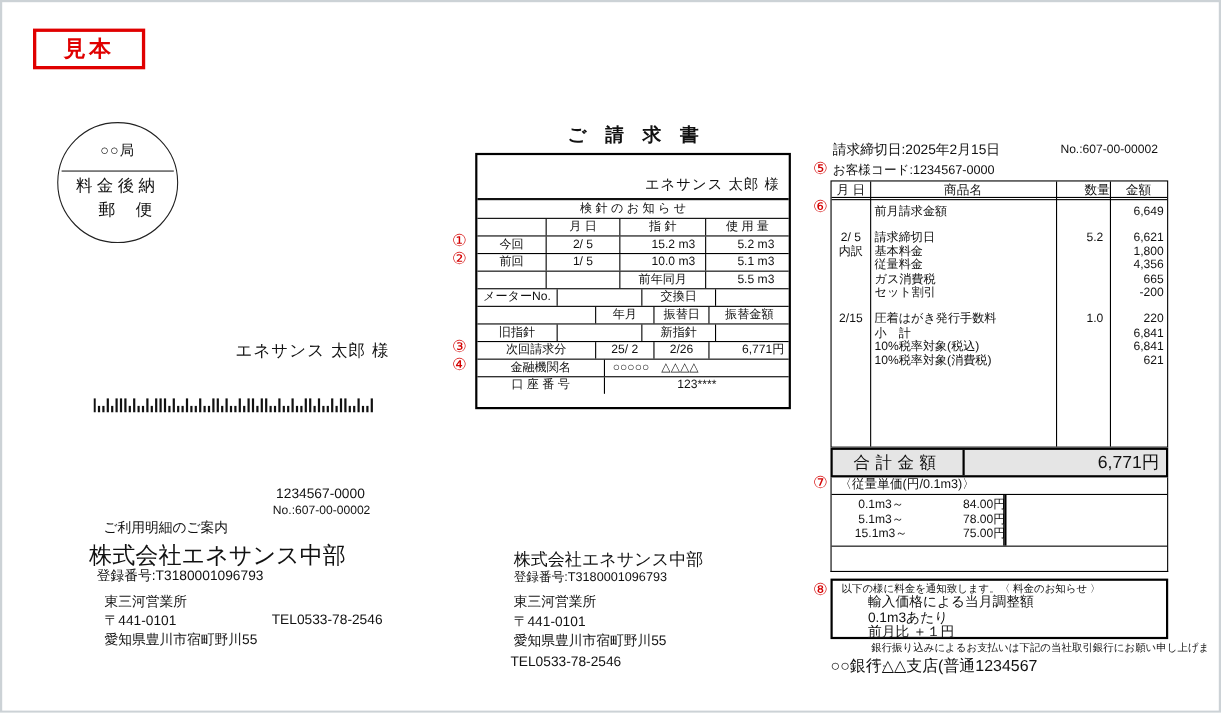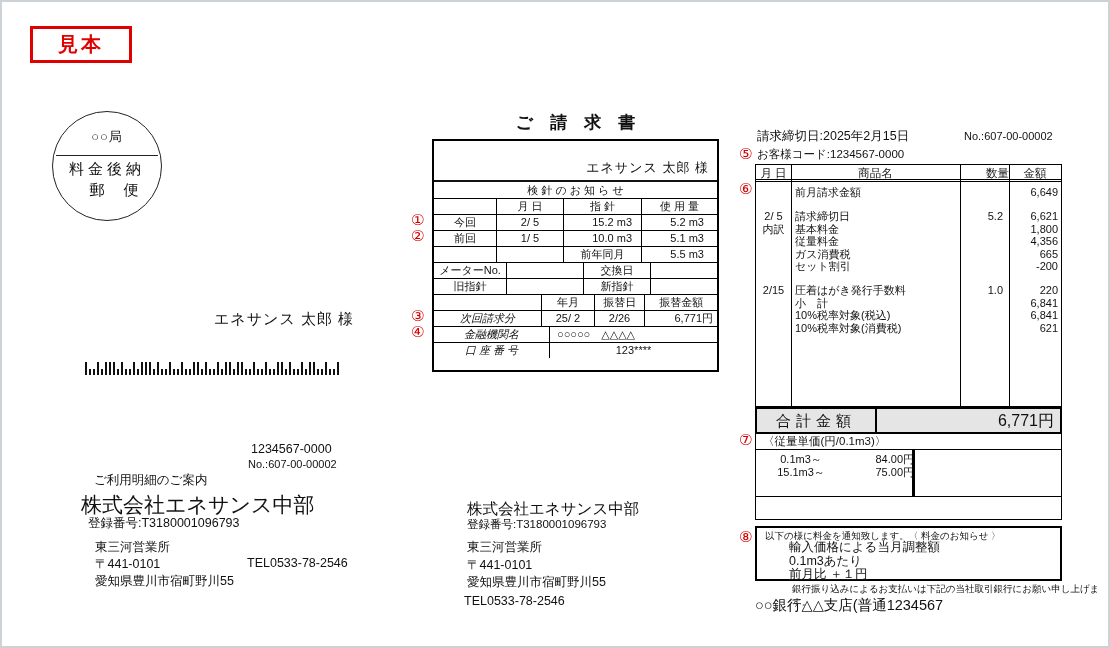--- a/index.html
+++ b/index.html
@@ -34,21 +34,21 @@
   .ct-title { display:block; text-align:center; height:17px; line-height:16px; border-bottom:1px solid #000; }
   .cc { height:100%; border-right:1px solid #000; overflow:hidden; }
   .cc:last-child { border-right:none; }
   .tc { text-align:center; }
   .tr { text-align:right; }
   
   .ca1{width:63px;} .ca2{width:67px;} .ca3{width:78px;} .ca4{width:75px;}
   
   .cb1{width:73px;} .cb2{width:77px;} .cb3{width:67px;} .cb4{width:66px;}
   
-  .cd1{width:116px;font-style:italic;} .cd2{width:57px;} .cd3{width:54px;} .cd4{width:77px;}
+  .cd1{width:116px;} .cd2{width:57px;} .cd3{width:54px;} .cd4{width:77px;}
   .cd-rest{flex:1;}
   .ct-row:last-child{border-bottom:none;height:15px;}
 
   
   .dtable { position:absolute; left:753px; top:162px; width:307px; height:243px;
             border:1.5px solid #000; }
   .dt-head { display:flex; height:17px; line-height:16px; font-size:11.5px;
              border-bottom:3px double #000; }
   .dh1{width:35px;text-align:center;} .dh2{width:169px;text-align:center;}
   .dh3{width:49px;text-align:right;} .dh4{flex:1;text-align:center;}
@@ -212,30 +212,30 @@
       <div class="cc ca3 tc">前年同月</div>
       <div class="cc ca4 tr" style="padding-right:13px;">5.5 m3</div>
     </div>
     <div class="ct-row">
       <div class="cc cb1 tc">メーターNo.</div>
       <div class="cc cb2"></div>
       <div class="cc cb3 tc">交換日</div>
       <div class="cc cb4"></div>
     </div>
     <div class="ct-row">
+      <div class="cc cd1"></div>
+      <div class="cc cd2 tc">年月</div>
+      <div class="cc cd3 tc">振替日</div>
+      <div class="cc cd4 tc">振替金額</div>
+    </div>
+    <div class="ct-row">
       <div class="cc cb1 tc">旧指針</div>
       <div class="cc cb2"></div>
       <div class="cc cb3 tc">新指針</div>
       <div class="cc cb4"></div>
-    </div>
-    <div class="ct-row">
-      <div class="cc cd1"></div>
-      <div class="cc cd2 tc">年月</div>
-      <div class="cc cd3 tc">振替日</div>
-      <div class="cc cd4 tc">振替金額</div>
     </div>
     <div class="ct-row">
       <div class="cc cd1 tc">次回請求分</div>
       <div class="cc cd2 tc">25/ 2</div>
       <div class="cc cd3 tc">2/26</div>
       <div class="cc cd4 tr" style="padding-right:4px;">6,771円</div>
     </div>
     <div class="ct-row">
       <div class="cc cd1 tc">金融機関名</div>
       <div class="cc cd-rest" style="padding-left:7px;">○○○○○　△△△△</div>
@@ -335,20 +335,24 @@
     <div class="tl">合計金額</div>
     <div class="tv">6,771円</div>
   </div>
 
   <div class="ubox">
     <div class="utitle">〈従量単価(円/0.1m3)〉</div>
     <div class="ubody">
       <div class="tier">
         <div class="rng">0.1m3～</div>
         <div class="prc">84.00円</div>
+      </div>
+      <div class="tier">
+        <div class="rng">5.1m3～</div>
+        <div class="prc">78.00円</div>
       </div>
       <div class="tier">
         <div class="rng">15.1m3～</div>
         <div class="prc">75.00円</div>
       </div>
       <div class="udiv"></div>
     </div>
   </div>
 
   <div class="nbox">

